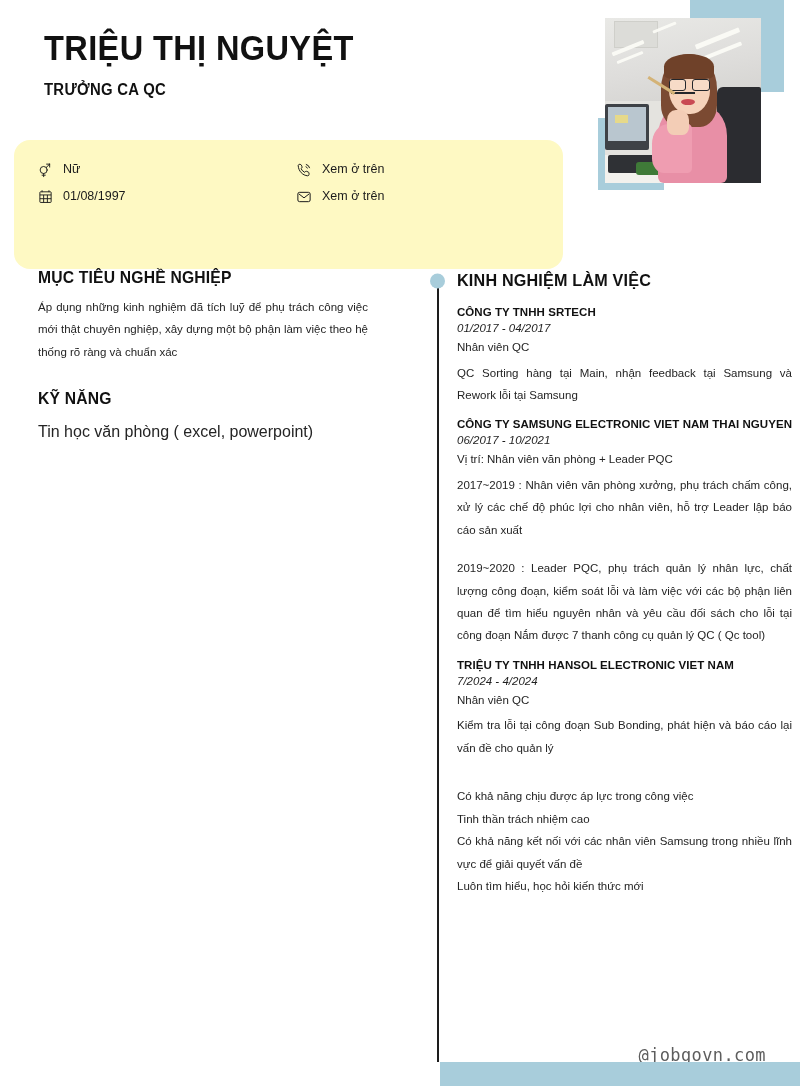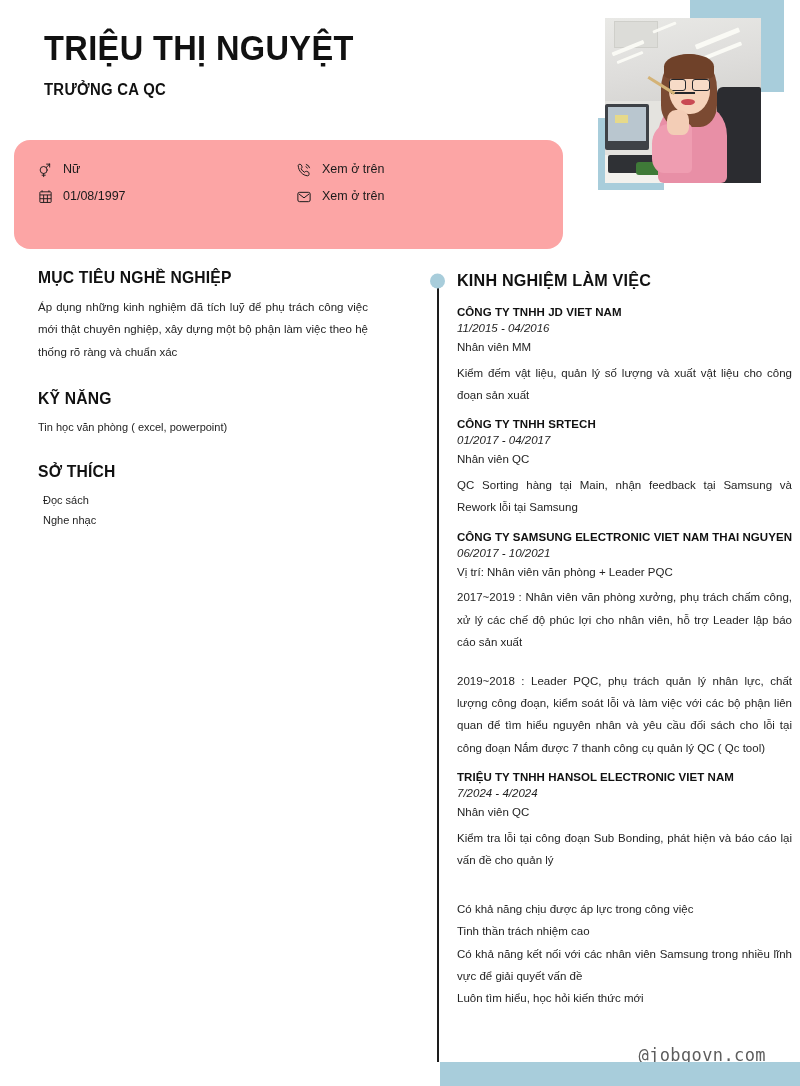--- a/index.html
+++ b/index.html
@@ -181,22 +181,22 @@
     position: absolute; left: 26%; top: 40%; width: 20%; height: 2.5px;
     background: #d4b377; transform: rotate(32deg);
   }
 
   
   .info-card {
     position: absolute;
     left: 14px;
     top: 140px;
     width: 549px;
-    height: 109px;
-    background: #fca5a5;
+    height: 129px;
+    background: #fef9c3;
     border-radius: 16px;
     padding: 16px 22px 0 22px;
   }
   .info-col {
     position: absolute;
     top: 16px;
   }
   .info-col.left  { left: 22px; }
   .info-col.right { left: 281px; }
 
@@ -251,21 +251,21 @@
     transform-origin: left center;
     margin-bottom: 9px;
   }
   .l-body {
     font-size: 11.5px;
     line-height: 1.95;
     color: #242424;
     text-align: justify;
   }
   .l-line {
-    font-size: 11px;
+    font-size: 16px;
     line-height: 1.85;
     color: #242424;
   }
   .l-sec { margin-bottom: 26px; }
   .l-sec.skills  { margin-bottom: 24px; }
   .l-indent { padding-left: 5px; }
 
   
   .timeline {
     position: relative;
@@ -479,58 +479,47 @@
     <div class="l-sec">
       <div class="l-head">MỤC TIÊU NGHỀ NGHIỆP</div>
       <div class="l-body">Áp dụng những kinh nghiệm đã tích luỹ để phụ trách công việc mới thật chuyên nghiệp, xây dựng một bộ phận làm việc theo hệ thống rõ ràng và chuẩn xác</div>
     </div>
 
     <div class="l-sec skills">
       <div class="l-head">KỸ NĂNG</div>
       <div class="l-line">Tin học văn phòng ( excel, powerpoint)</div>
     </div>
 
-    <div class="l-sec">
-      <div class="l-head">SỞ THÍCH</div>
-      <div class="l-line l-indent">Đọc sách</div>
-      <div class="l-line l-indent">Nghe nhạc</div>
-    </div>
   </div>
 
   <div class="col-right">
     <div class="timeline">
       <div class="tl-line" style="height:782px;"></div>
 
       <div class="r-sec">
         <div class="r-head-row">
           <span class="r-dot"></span>
           <span class="r-head">KINH NGHIỆM LÀM VIỆC</span>
         </div>
 
-        <div class="job">
-          <div class="job-company">CÔNG TY TNHH JD VIET NAM</div>
-          <div class="job-dates">11/2015 - 04/2016</div>
-          <div class="job-role">Nhân viên MM</div>
-          <div class="job-desc">Kiểm đếm vật liệu, quản lý số lượng và xuất vật liệu cho công đoạn sản xuất</div>
-        </div>
 
         <div class="job">
           <div class="job-company">CÔNG TY TNHH SRTECH</div>
           <div class="job-dates">01/2017 - 04/2017</div>
           <div class="job-role">Nhân viên QC</div>
           <div class="job-desc">QC Sorting hàng tại Main, nhận feedback tại Samsung và Rework lỗi tại Samsung</div>
         </div>
 
         <div class="job">
           <div class="job-company">CÔNG TY SAMSUNG ELECTRONIC VIET NAM THAI NGUYEN</div>
           <div class="job-dates">06/2017 - 10/2021</div>
           <div class="job-role">Vị trí: Nhân viên văn phòng + Leader PQC</div>
           <div class="job-desc">2017~2019 : Nhân viên văn phòng xưởng, phụ trách chấm công, xử lý các chế độ phúc lợi cho nhân viên, hỗ trợ Leader lập báo cáo sản xuất</div>
           <div class="job-gap"></div>
-          <div class="job-desc">2019~2018 : Leader PQC, phụ trách quản lý nhân lực, chất lượng công đoạn, kiểm soát lỗi và làm việc với các bộ phận liên quan để tìm hiểu nguyên nhân và yêu cầu đối sách cho lỗi tại công đoạn Nắm được 7 thanh công cụ quản lý QC ( Qc tool)</div>
+          <div class="job-desc">2019~2020 : Leader PQC, phụ trách quản lý nhân lực, chất lượng công đoạn, kiểm soát lỗi và làm việc với các bộ phận liên quan để tìm hiểu nguyên nhân và yêu cầu đối sách cho lỗi tại công đoạn Nắm được 7 thanh công cụ quản lý QC ( Qc tool)</div>
         </div>
 
         <div class="job">
           <div class="job-company">TRIỆU TY TNHH HANSOL ELECTRONIC VIET NAM</div>
           <div class="job-dates">7/2024 - 4/2024</div>
           <div class="job-role">Nhân viên QC</div>
           <div class="job-desc">Kiểm tra lỗi tại công đoạn Sub Bonding,  phát hiện và báo cáo lại vấn đề cho quản lý</div>
         </div>
       </div>
 

